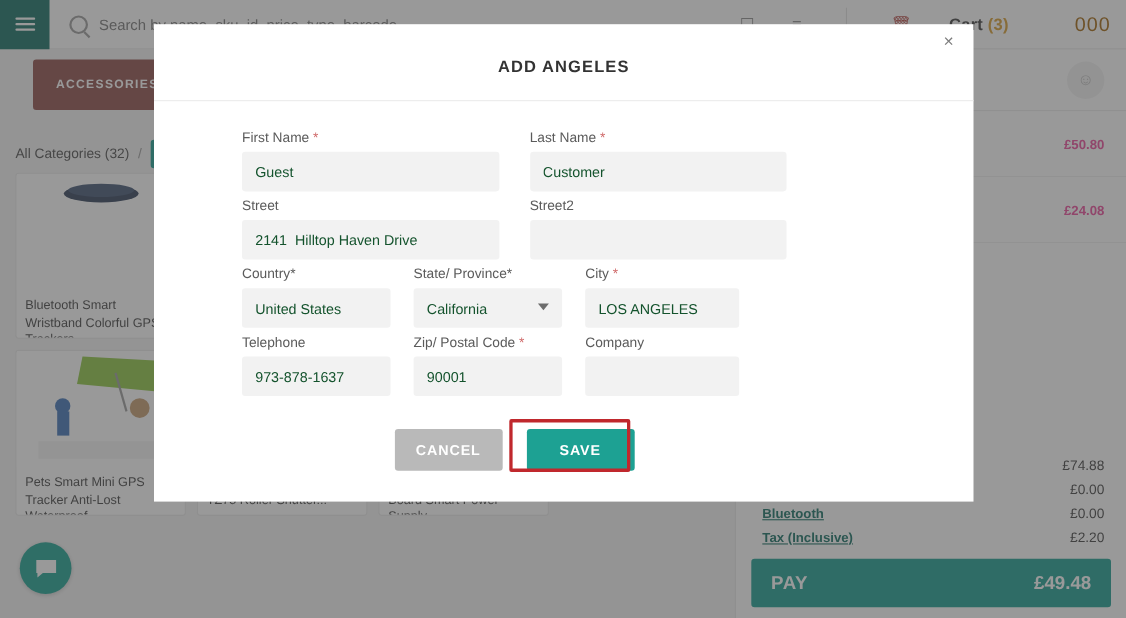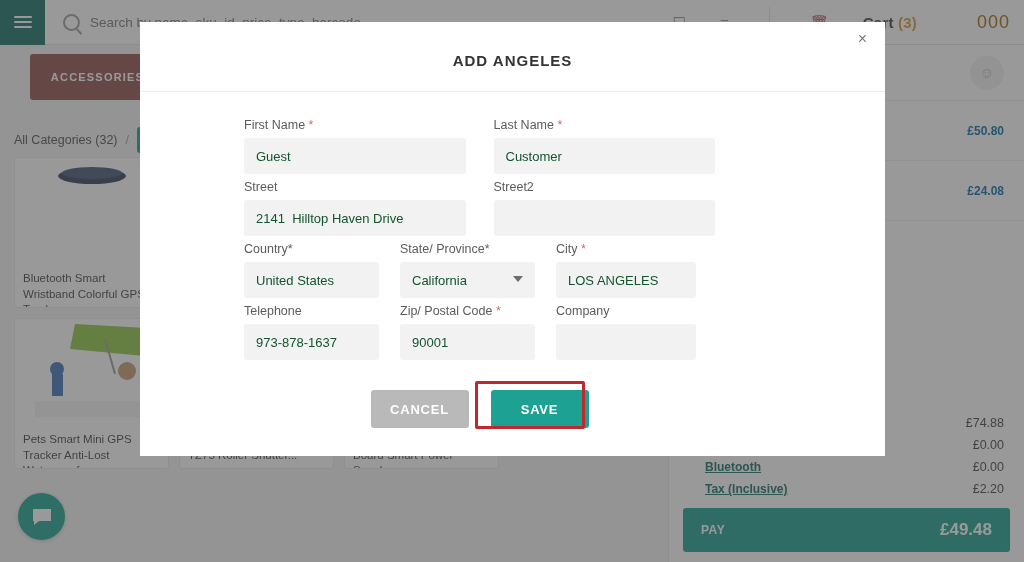--- a/index.html
+++ b/index.html
@@ -45,43 +45,43 @@
   .pthumb { width: 100%; height: 106px; background: #fff; display: block; position: relative; overflow: hidden; }
   .ptitle { font-size: 11.5px; line-height: 1.35; color: #3d3d3d; padding: 7px 8px 9px 8px; height: 43px; overflow: hidden; }
 
   
   .rightpanel { position: absolute; right: 0; top: 45px; width: 356px; bottom: 0; background: #fff; border-left: 1px solid #e6e6e6; }
   .cust-row { height: 56px; border-bottom: 1px solid #ececec; display: flex; align-items: center; justify-content: flex-end; padding-right: 20px; }
   .cust-circle { width: 34px; height: 34px; border-radius: 50%; background: #f2f2f2; display: flex; align-items: center; justify-content: center; color: #bdbdbd; font-size: 15px; }
   .citem { height: 60px; border-bottom: 1px solid #efefef; display: flex; align-items: center; padding: 0 20px; gap: 10px; }
   .cthumb { width: 44px; height: 44px; background: #f2f2f2; border-radius: 2px; flex: 0 0 44px; }
   .cname { font-size: 11.5px; color: #3d3d3d; line-height: 1.3; flex: 1; }
-  .cprice { font-size: 12px; color: #0369a1; font-weight: bold; text-align: center; }
-
-  .totals { position: absolute; left: 16px; right: 0; bottom: 62px; padding: 0 20px; }
+  .cprice { font-size: 12px; color: #ec4899; font-weight: bold; text-align: center; }
+
+  .totals { position: absolute; left: 4px; right: 0; bottom: 62px; padding: 0 20px; }
   .trow { display: flex; justify-content: space-between; align-items: center; padding: 4px 0; font-size: 12.5px; color: #3d3d3d; }
   .trow .lbl-link { color: #0e6b5f; text-decoration: underline; font-weight: bold; font-size: 12px; }
   .trow .lbl { color: #3d3d3d; }
   .trow .amt { color: #3d3d3d; }
   .paybar { position: absolute; left: 14px; right: 14px; bottom: 10px; height: 44px; background: #149b8e; border-radius: 3px; display: flex; align-items: center; justify-content: space-between; padding: 0 18px; }
-  .paybar .pl { color: #fff; font-size: 12px; font-weight: bold; letter-spacing: .5px; }
+  .paybar .pl { color: #fff; font-size: 17px; font-weight: bold; letter-spacing: .5px; }
   .paybar .pr { color: #fff; font-size: 17px; font-weight: bold; }
 
   
   .chatbtn { position: absolute; left: 18px; bottom: 22px; width: 47px; height: 47px; border-radius: 50%; background: #15a08f; display: flex; align-items: center; justify-content: center; z-index: 30; box-shadow: 0 1px 4px rgba(0,0,0,.2); }
 
   
   .overlay { position: absolute; inset: 0; background: rgba(70,70,70,.55); z-index: 40; }
 
   
   .modal { position: absolute; left: 140px; top: 22px; width: 745px; height: 434px; background: #fff; z-index: 50; }
   .modal-close { position: absolute; right: 12px; top: 5px; font-size: 16px; color: #7d7d7d; line-height: 1; padding: 4px 6px; }
   .modal-title { text-align: center; font-size: 15px; font-weight: bold; color: #333; letter-spacing: 1px; padding-top: 30px; }
   .modal-hr { margin-top: 22px; height: 1px; background: #ececec; }
-  .modal-body { padding: 26px 170px 0 104px; }
+  .modal-body { padding: 26px 170px 0 80px; }
 
   .frow { display: flex; gap: 28px; margin-bottom: 6px; }
   .fgroup { flex: 1; }
   .flabel { font-size: 12.5px; color: #5b5b5b; margin-bottom: 6px; display: block; }
   .flabel .req { color: #d06b6b; }
   .finput { width: 100%; height: 36px; background: #f2f2f2; border: 0; border-radius: 3px; padding: 0 12px; font-size: 13px; color: #14532d; font-family: "Liberation Sans", sans-serif; outline: none; }
   .finput::placeholder { color: #b3b3b3; }
   .fselect { position: relative; }
   .fselect .arrow { position: absolute; right: 12px; top: 14px; width: 0; height: 0; border-left: 5px solid transparent; border-right: 5px solid transparent; border-top: 6px solid #6d6d6d; pointer-events: none; }
 

